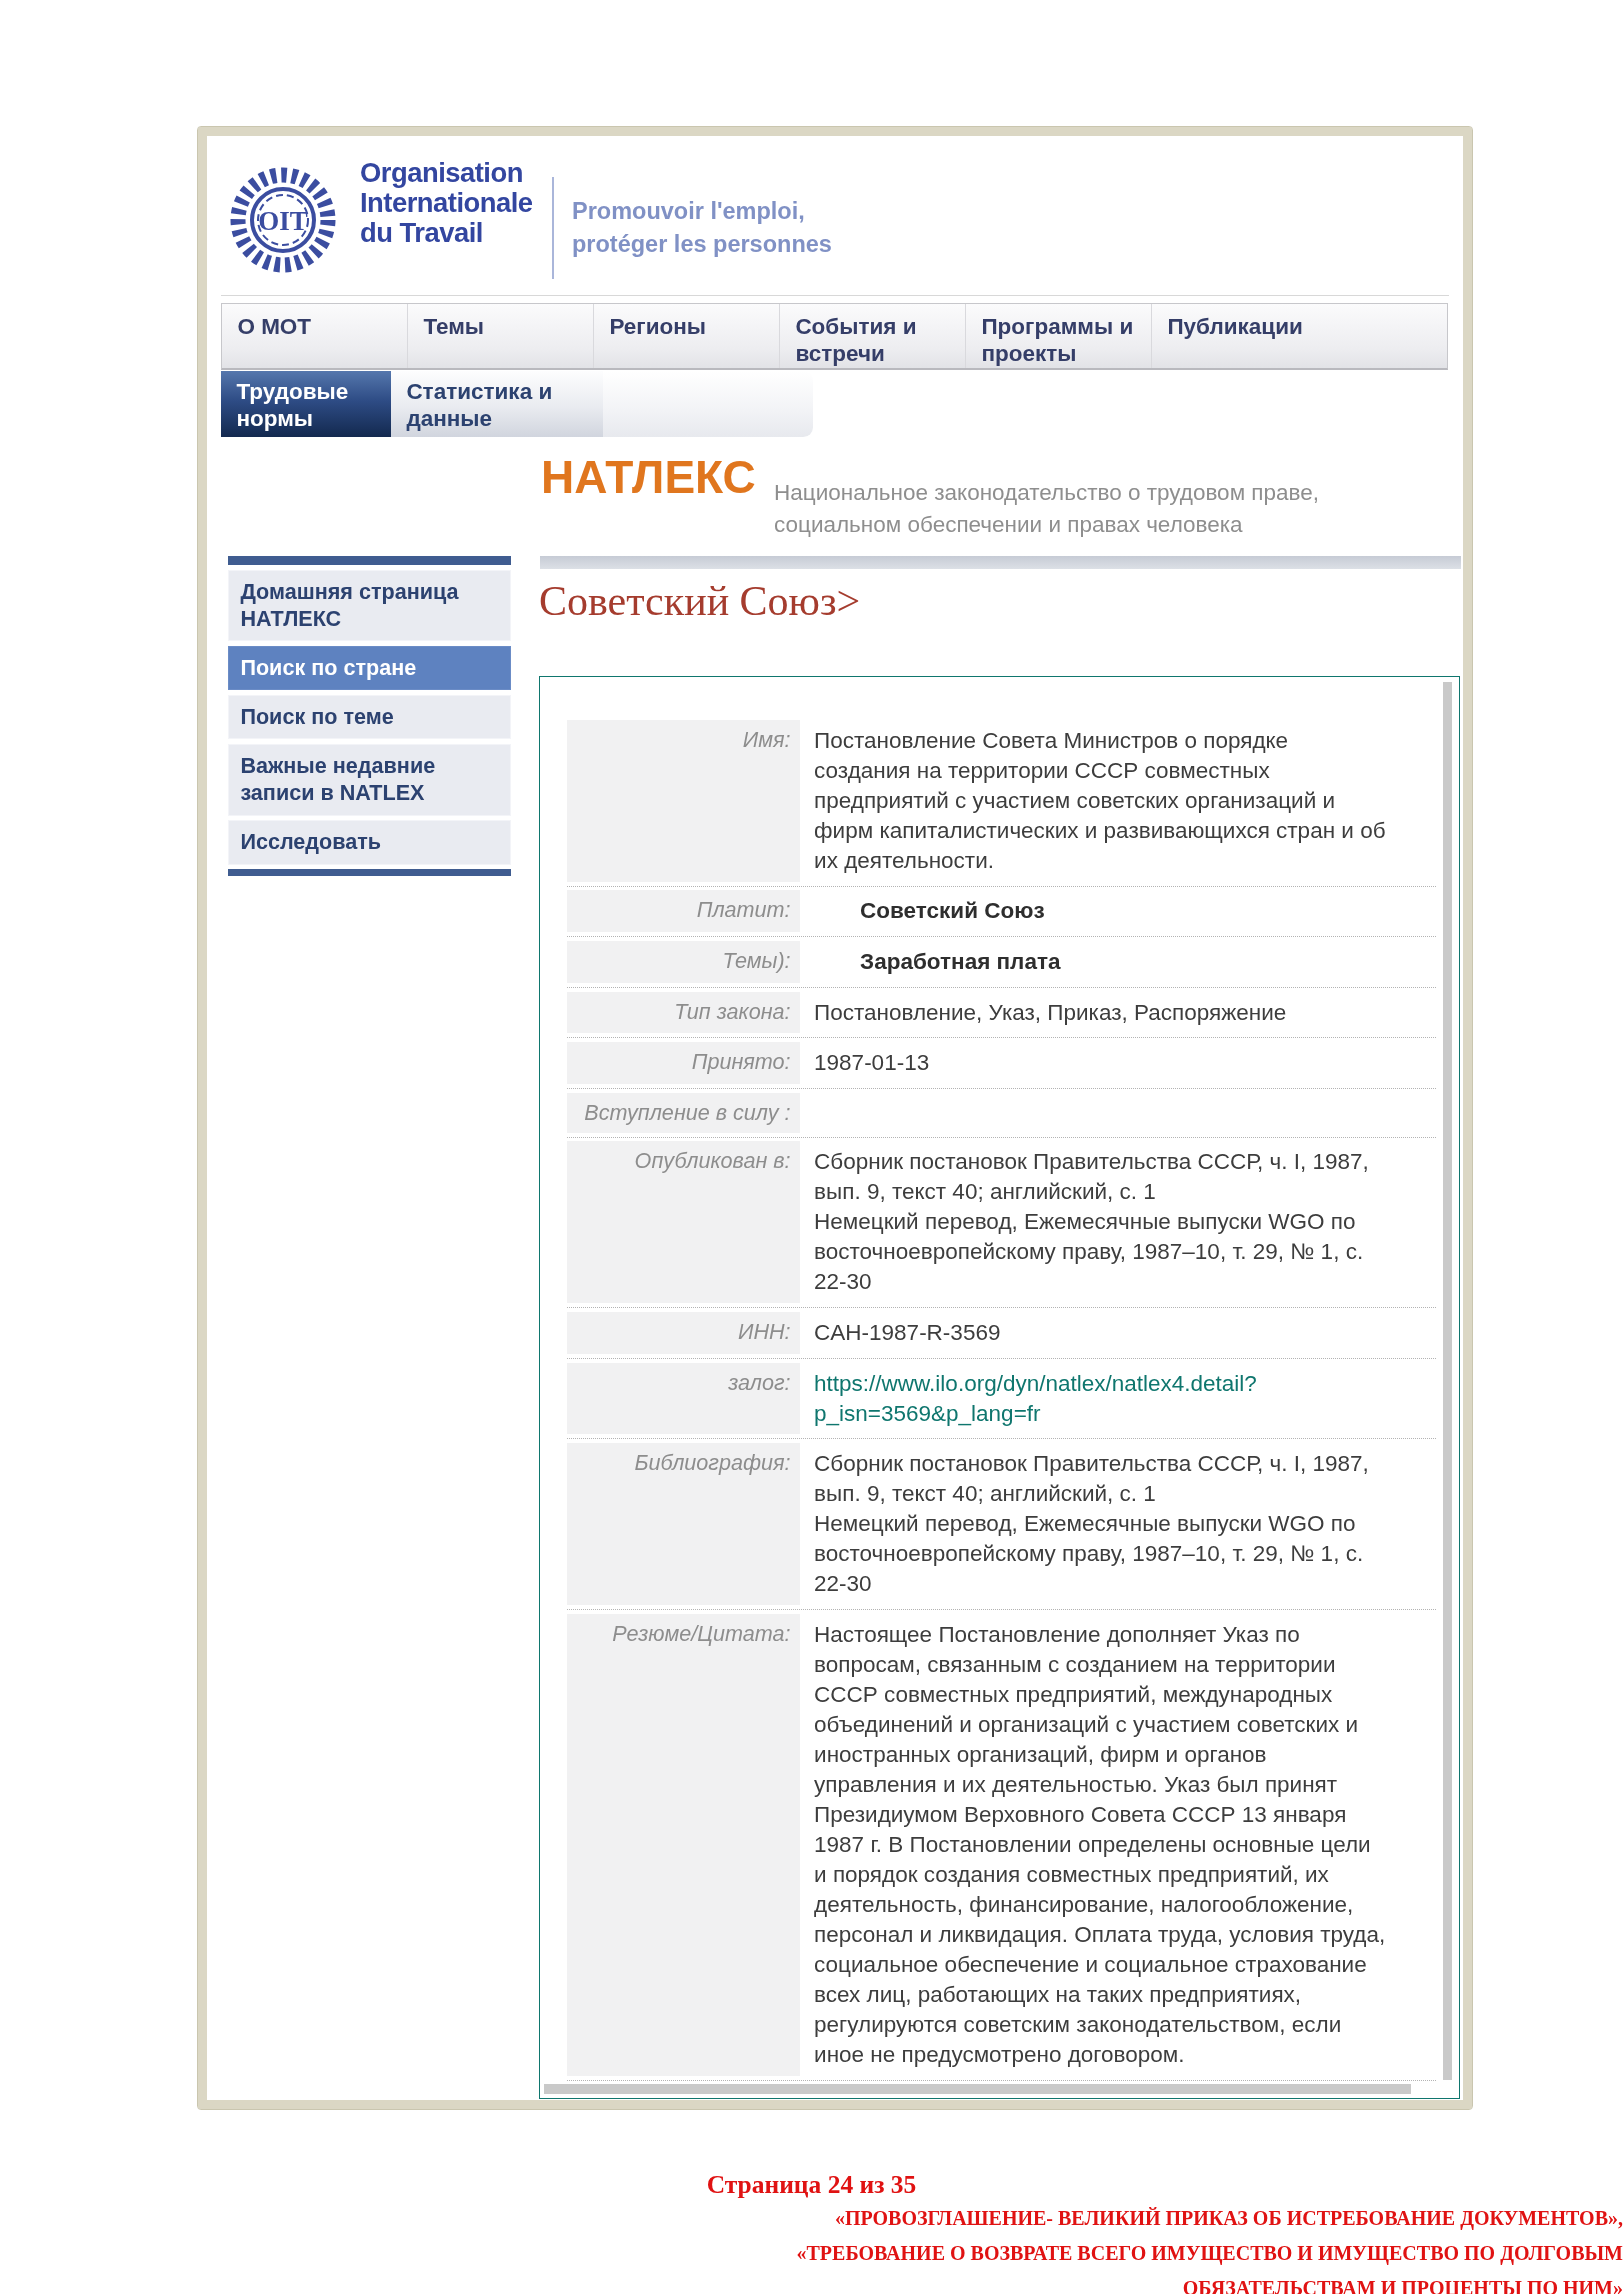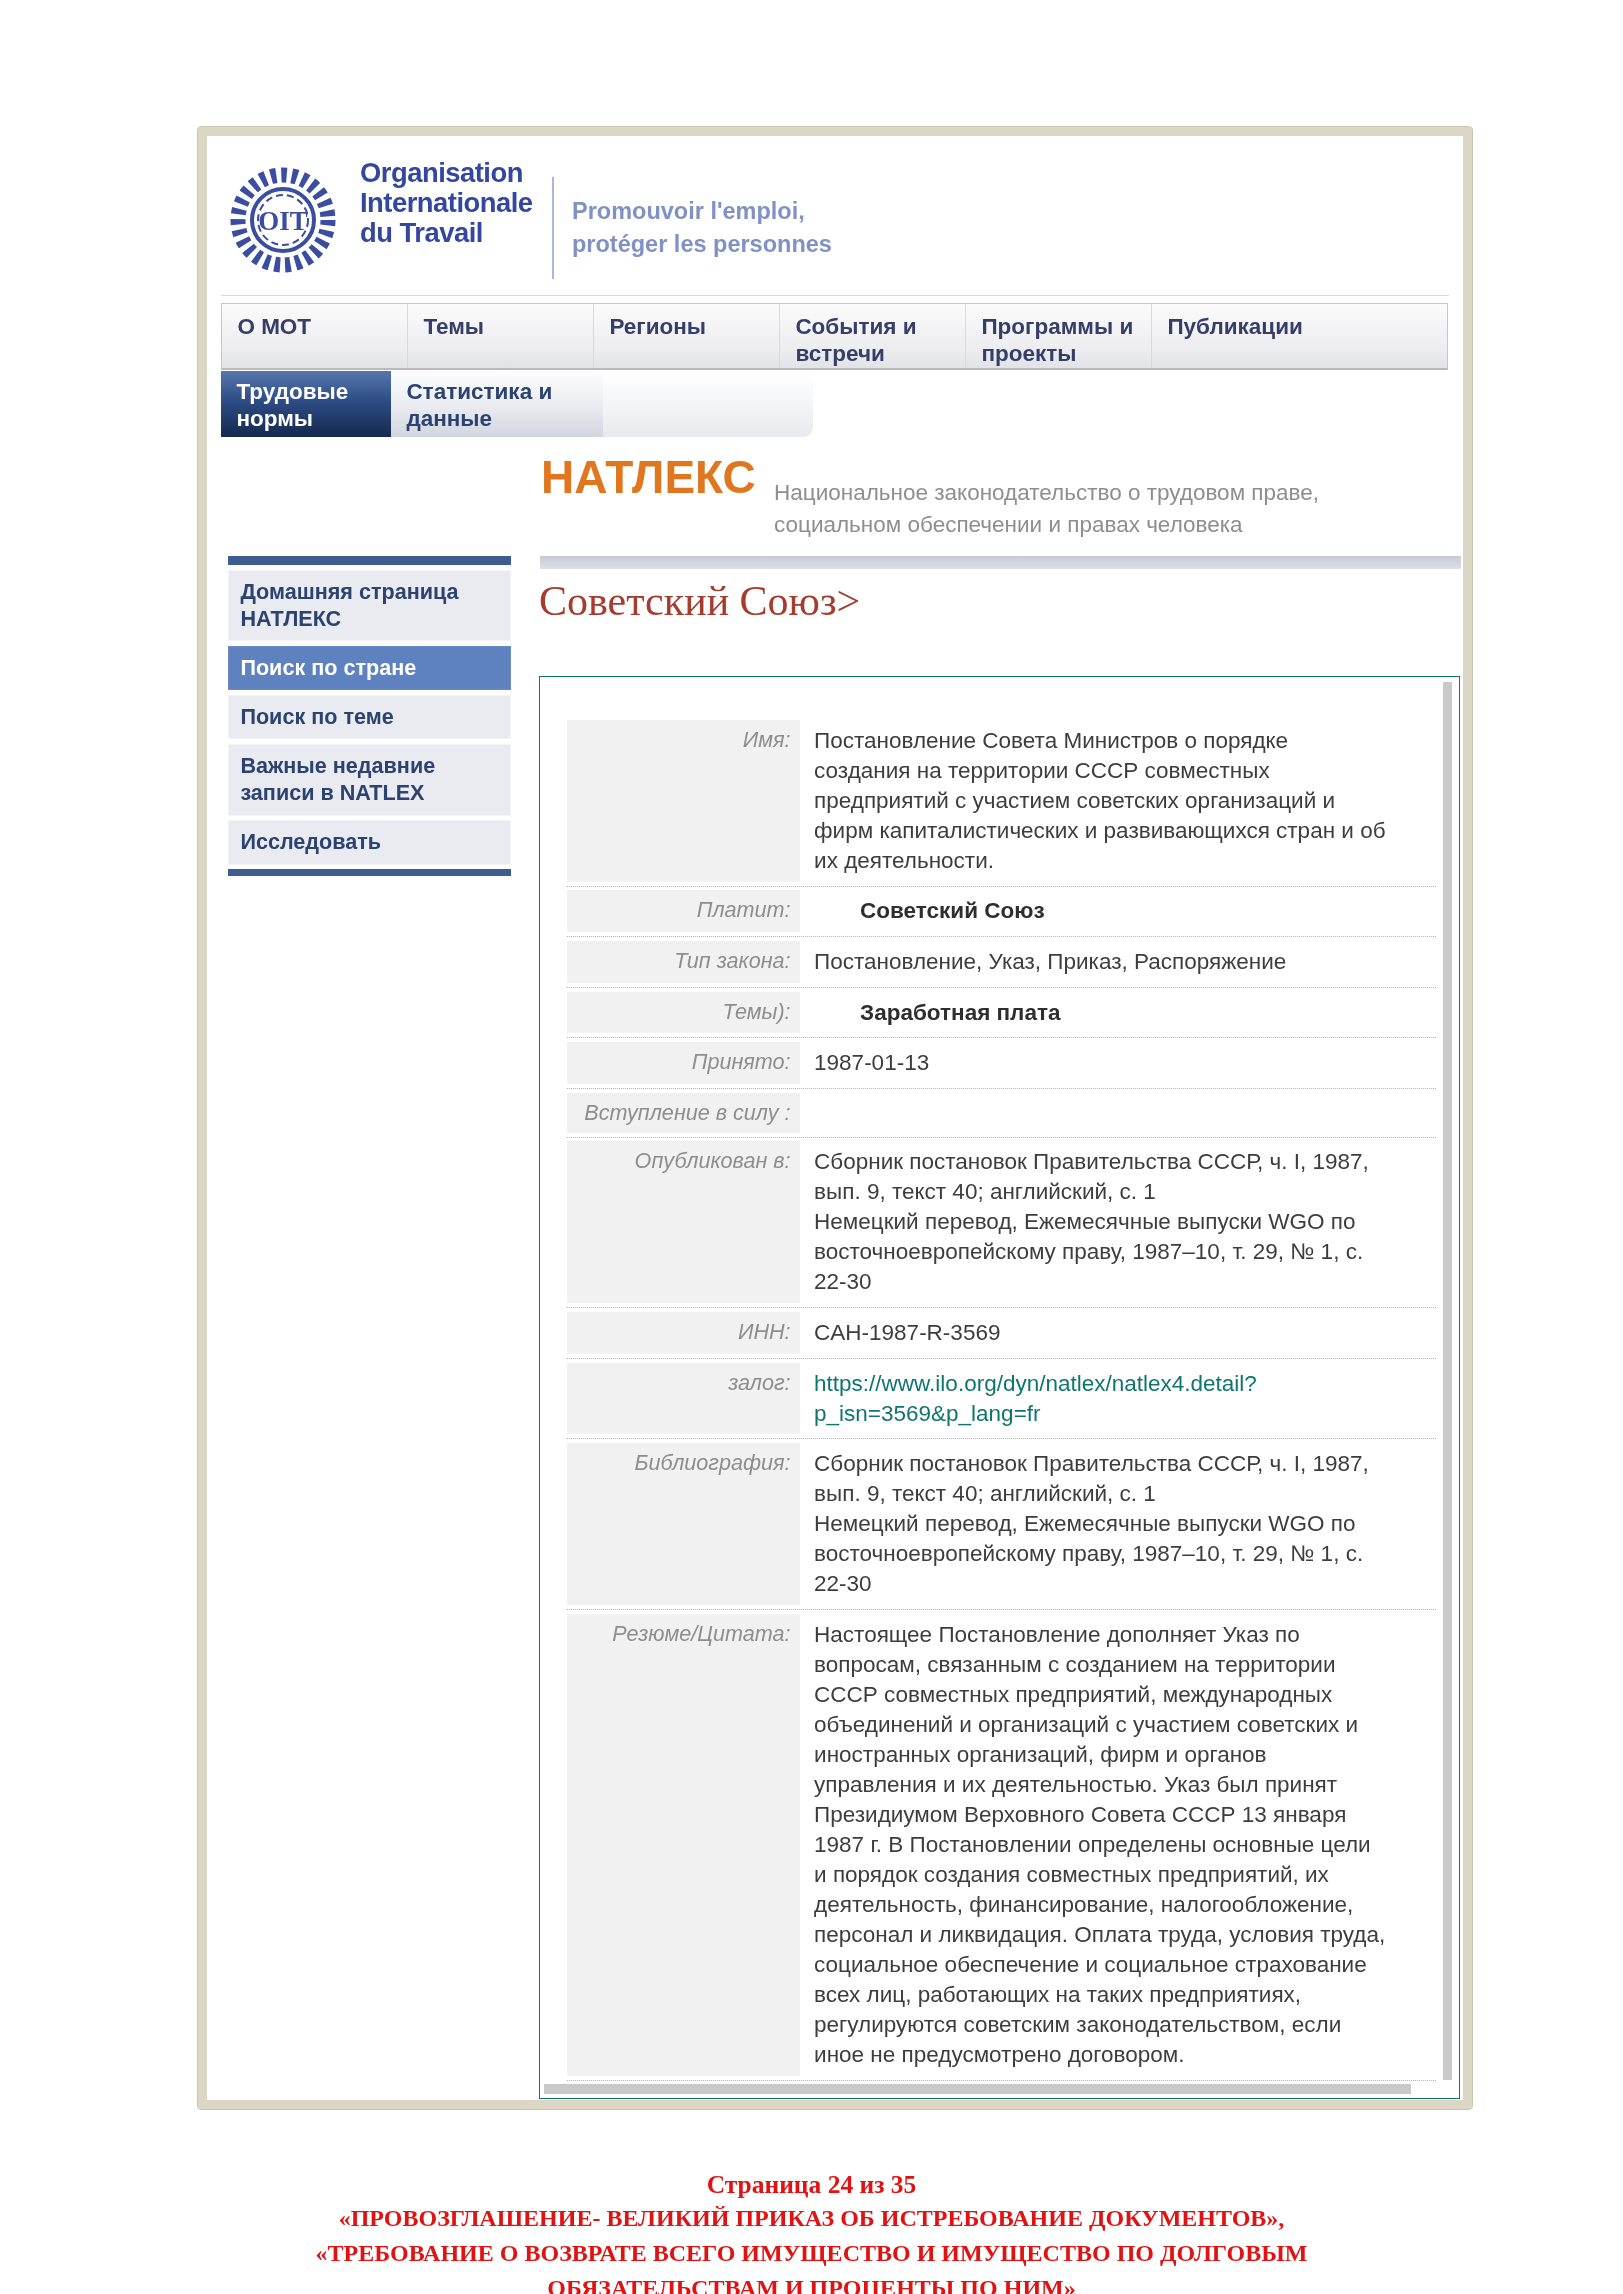--- a/index.html
+++ b/index.html
@@ -71,21 +71,21 @@
     font-size:22.5px;line-height:30px;color:#3d3d3d;white-space:pre-line;}
   .rec-value.bold{font-weight:bold;color:#2e2e2e;margin-left:46px;}
   .rec-value.link{color:#0f766e;}
   .vscroll{position:absolute;top:4.9px;right:6.9px;width:8.8px;bottom:17.6px;background:#c9c9c9;}
   .hscroll{position:absolute;left:3.9px;bottom:3.9px;width:867px;height:9.8px;background:#c9c9c9;}
 
   
   .page-footer{position:absolute;left:0;top:2168px;width:1623px;text-align:center;
     font-family:"Liberation Serif","DejaVu Serif",serif;font-weight:bold;color:#e01212;}
   .footer-page{font-size:25.5px;line-height:33px;}
-  .footer-line{font-size:24px;line-height:35px;white-space:pre-line;}
+  .footer-line{font-size:20px;line-height:35px;white-space:pre-line;text-align:right;}
 </style>
 </head>
 <body>
 
 <div class="page-frame">
 
   <svg class="logo-emblem" viewBox="0 0 120 120">
     <circle cx="60" cy="60" r="45" fill="none" stroke="#3b4da0" stroke-width="15" stroke-dasharray="5.5 5"></circle>
     <circle cx="60" cy="60" r="31" fill="#ffffff" stroke="#3b4da0" stroke-width="4"></circle>
     <circle cx="60" cy="60" r="25" fill="none" stroke="#3b4da0" stroke-width="2" stroke-dasharray="7 4"></circle>
@@ -145,26 +145,26 @@
 создания на территории СССР совместных
 предприятий с участием советских организаций и
 фирм капиталистических и развивающихся стран и об
 их деятельности.</div>
       </div>
       <div class="rec-row">
         <div class="rec-label">Платит:</div>
         <div class="rec-value bold">Советский Союз</div>
       </div>
       <div class="rec-row">
+        <div class="rec-label">Темы):</div>
+        <div class="rec-value bold">Заработная плата</div>
+      </div>
+      <div class="rec-row">
         <div class="rec-label">Тип закона:</div>
         <div class="rec-value">Постановление, Указ, Приказ, Распоряжение</div>
-      </div>
-      <div class="rec-row">
-        <div class="rec-label">Темы):</div>
-        <div class="rec-value bold">Заработная плата</div>
       </div>
       <div class="rec-row">
         <div class="rec-label">Принято:</div>
         <div class="rec-value">1987-01-13</div>
       </div>
       <div class="rec-row">
         <div class="rec-label">Вступление в силу :</div>
         <div class="rec-value"></div>
       </div>
       <div class="rec-row">

